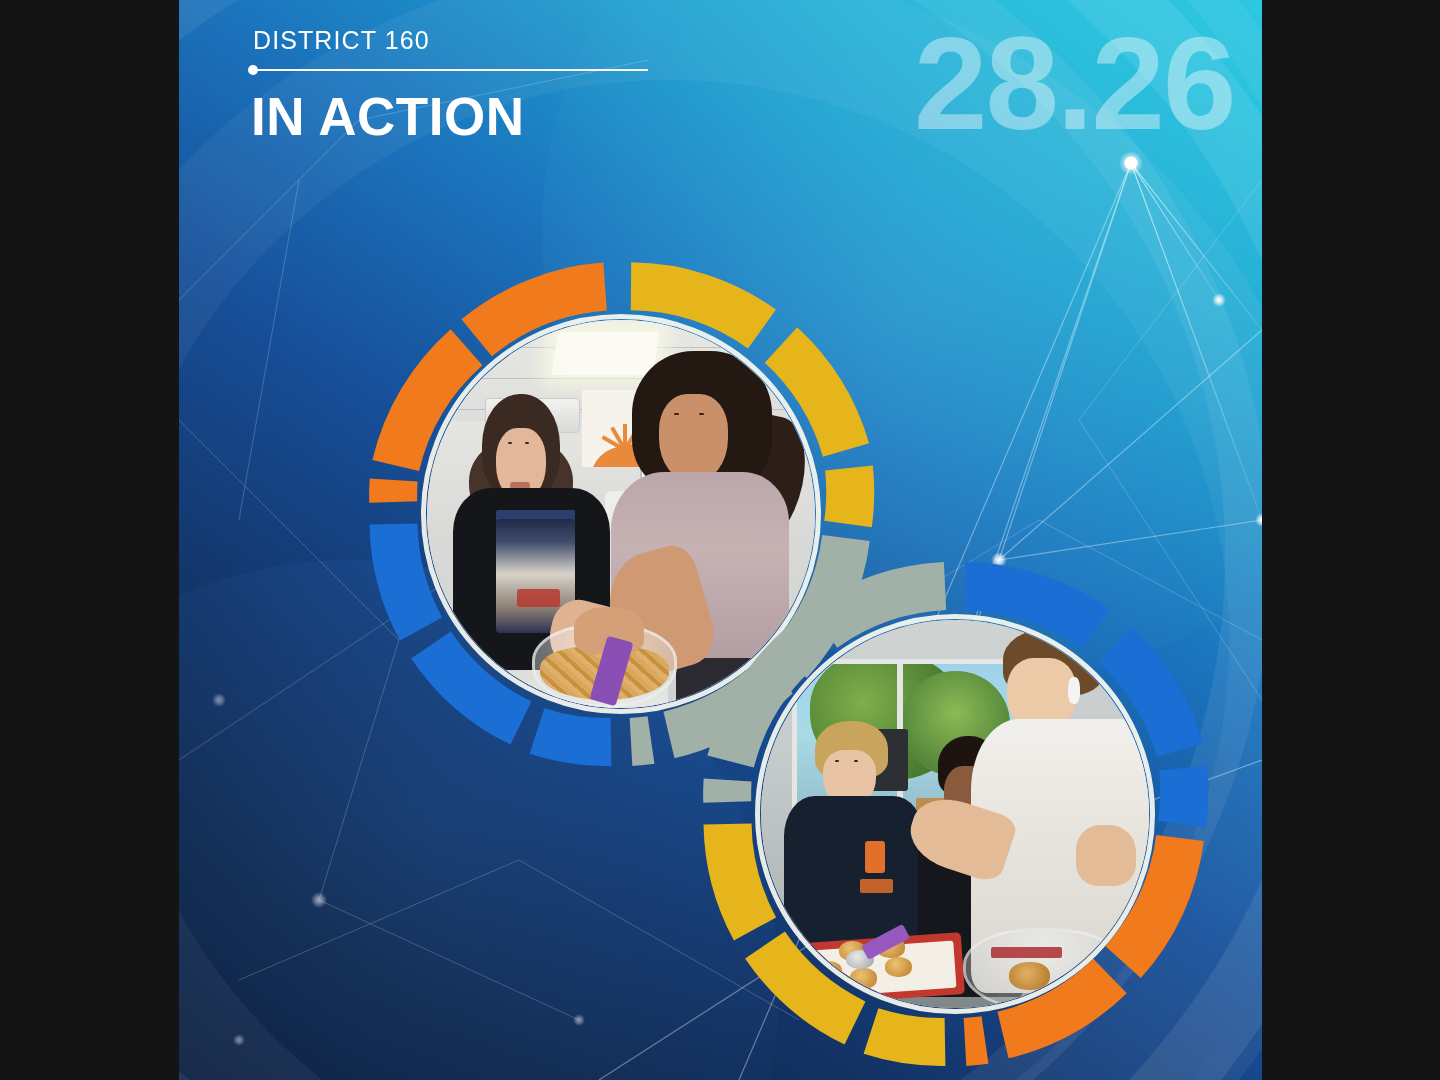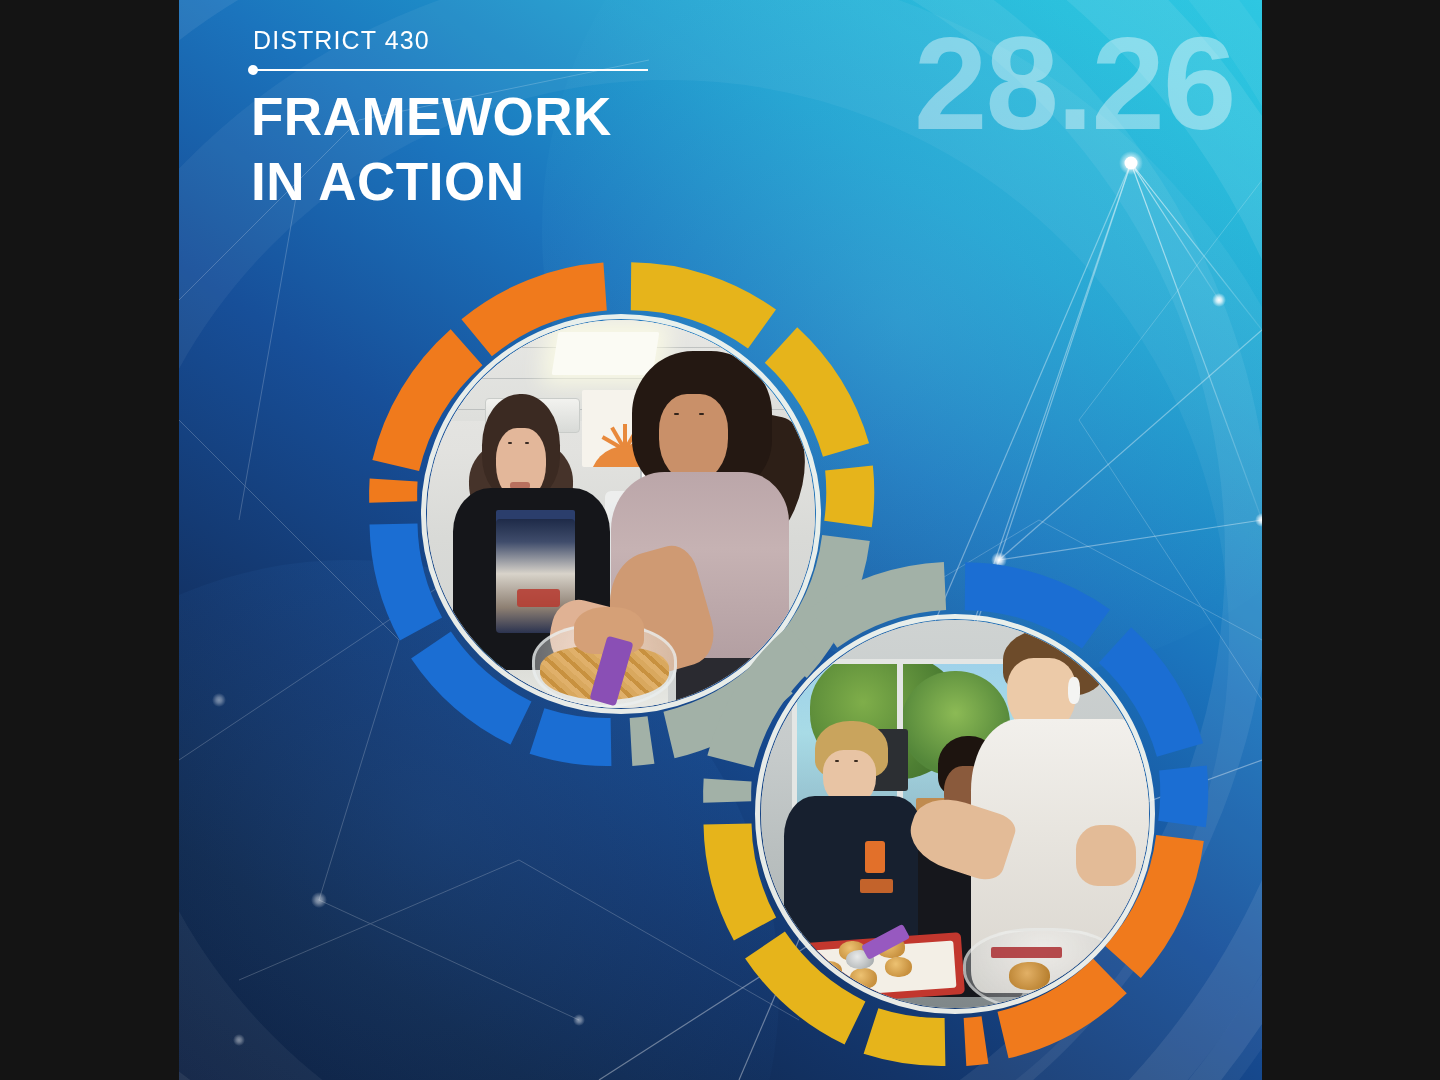--- a/index.html
+++ b/index.html
@@ -538,27 +538,26 @@
         <circle cx="40" cy="700" r="7" fill="url(#nodeGlow)" opacity=".45"></circle>
         <circle cx="400" cy="1020" r="6" fill="url(#nodeGlow)" opacity=".5"></circle>
         <circle cx="60" cy="1040" r="6" fill="url(#nodeGlow)" opacity=".45"></circle>
         <circle cx="1010" cy="790" r="6" fill="url(#nodeGlow)" opacity=".4"></circle>
       </g>
     </svg>
 
     <div class="year">28.26</div>
 
     <div class="header">
-      <div class="kicker">DISTRICT 430</div>
+      <div class="kicker">DISTRICT 160</div>
       <div class="rule-wrap">
         <div class="rule-dot"></div>
         <div class="rule-line"></div>
       </div>
       <h1 class="title">
-        <span class="ln">FRAMEWORK</span>
         <span class="ln">IN ACTION</span>
       </h1>
     </div>
 
     <div class="ringfig" style="left:190px; top:262px; width:504px; height:504px;">
 
       <div class="photo-clip photoA" style="left:58px; top:58px; width:388px; height:388px;">
         <div class="pimg">
           <div class="room"></div>
           <div class="ceiling"></div>

